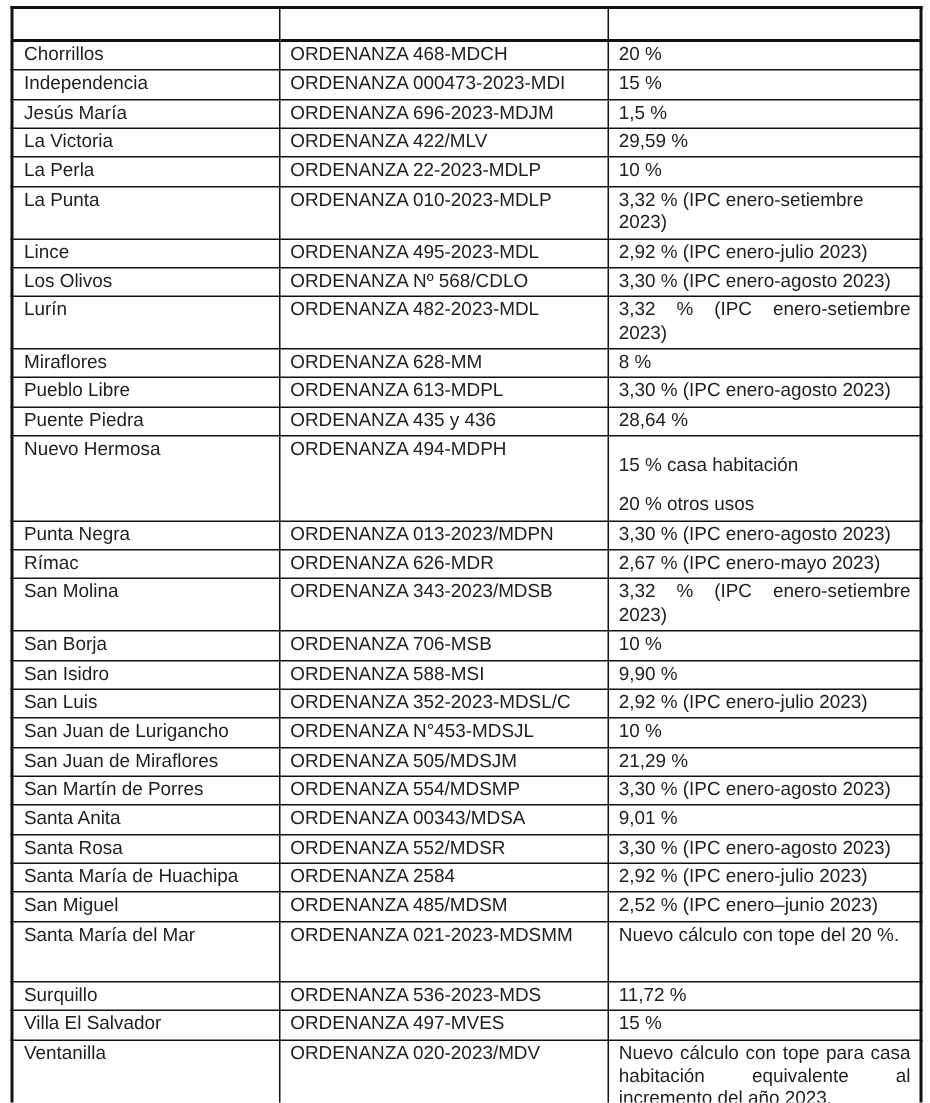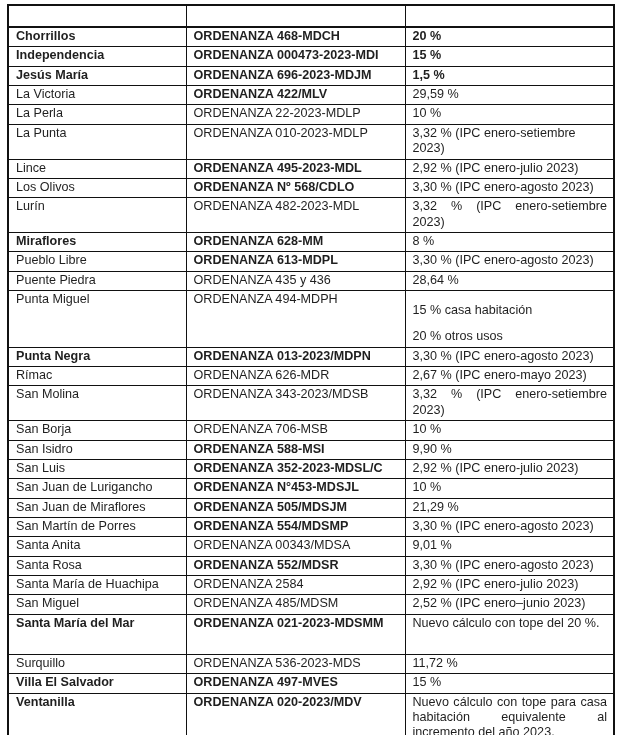--- a/index.html
+++ b/index.html
@@ -33,21 +33,21 @@
     line-height: 1.22;
     color: #1f1f1f;
     vertical-align: top;
     overflow: hidden;
     word-wrap: break-word;
   }
   tr.header-row td {
     height: 17px;
     border-bottom-width: 2px;
   }
-  td.bold { font-weight: bold; margin-top: 28px; }
+  td.bold { font-weight: normal; margin-top: 28px; }
   td.justify {
     text-align: justify;
     text-align-last: left;
     -moz-text-align-last: left;
   }
   tr.tall td { height: 36px; }
   td .rate-line { display: block; margin-top: 11px; }
 </style>
 </head>
 <body>
@@ -119,21 +119,21 @@
     <td>Pueblo Libre</td>
     <td class="bold">ORDENANZA 613-MDPL</td>
     <td>3,30 % (IPC enero-agosto 2023)</td>
   </tr>
         <tr>
     <td>Puente Piedra</td>
     <td>ORDENANZA 435 y 436</td>
     <td>28,64 %</td>
   </tr>
         <tr>
-    <td>Punta Miguel</td>
+    <td>Nuevo Hermosa</td>
     <td>ORDENANZA 494-MDPH</td>
     <td>
             <div class="rate-line">15 % casa habitación</div>
             <div class="rate-line">20 % otros usos</div>
           </td>
   </tr>
         <tr>
     <td class="bold">Punta Negra</td>
     <td class="bold">ORDENANZA 013-2023/MDPN</td>
     <td>3,30 % (IPC enero-agosto 2023)</td>

